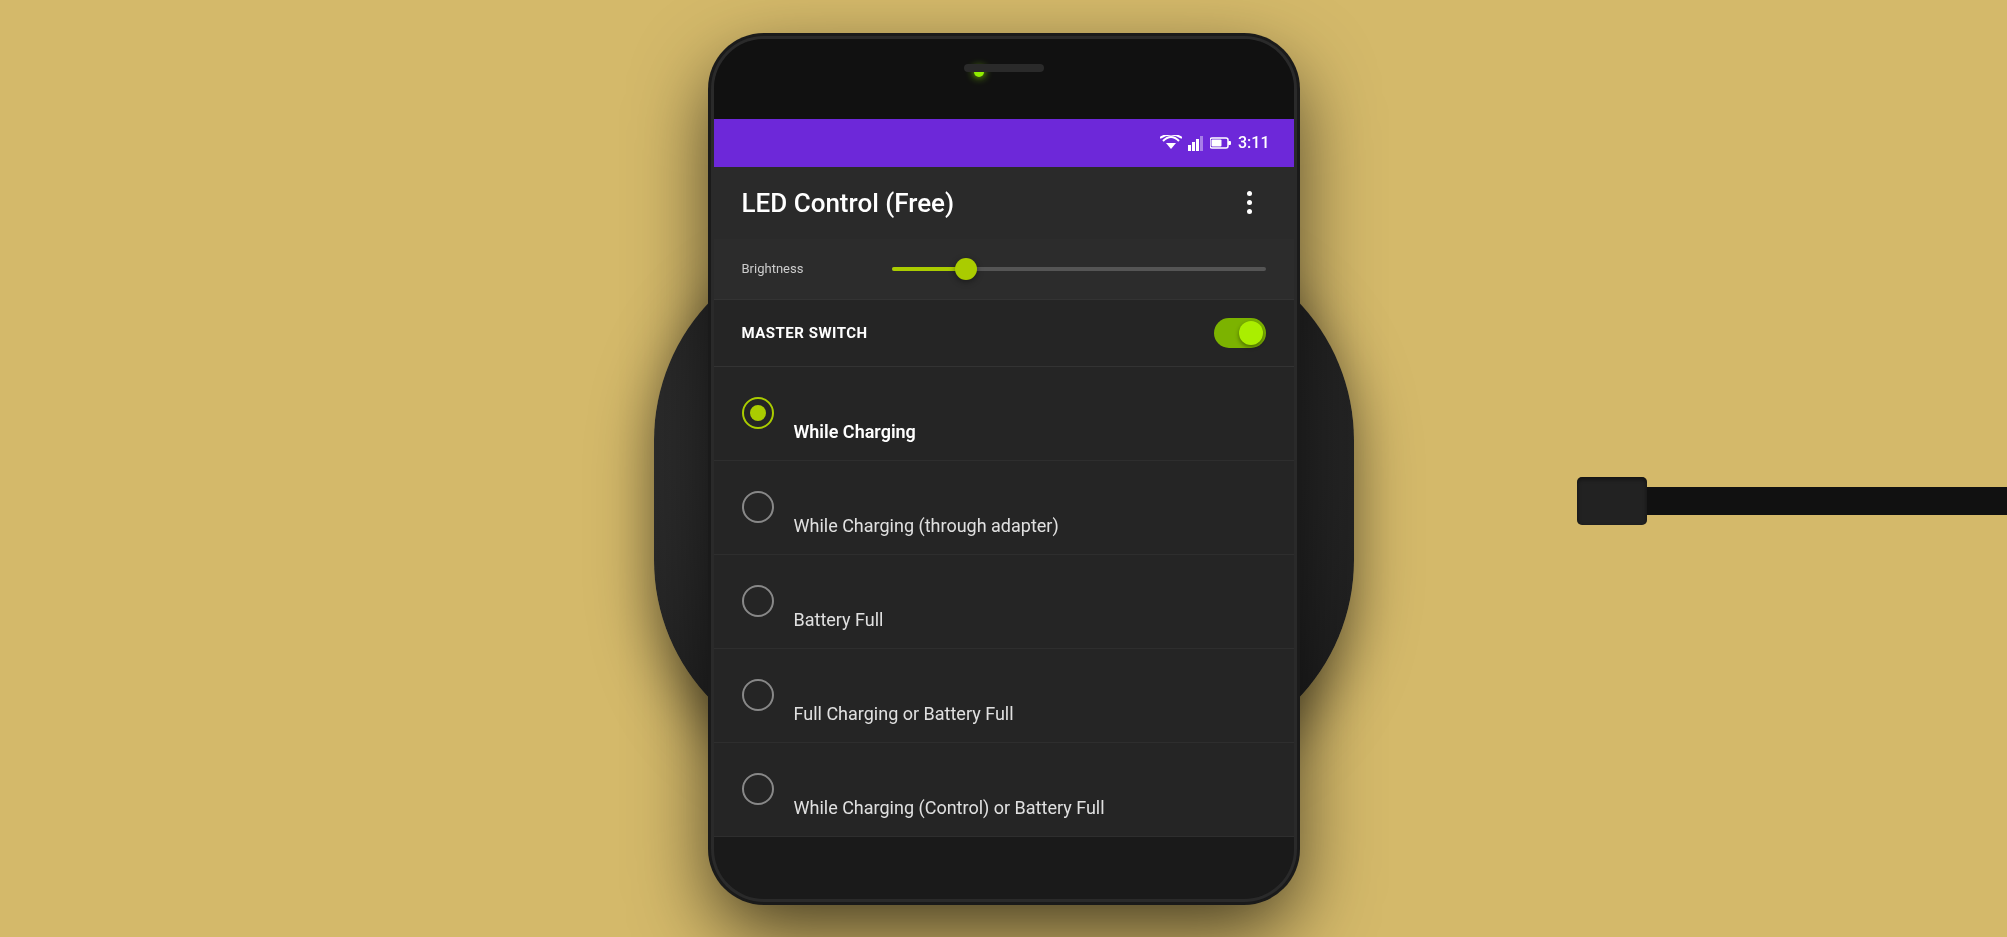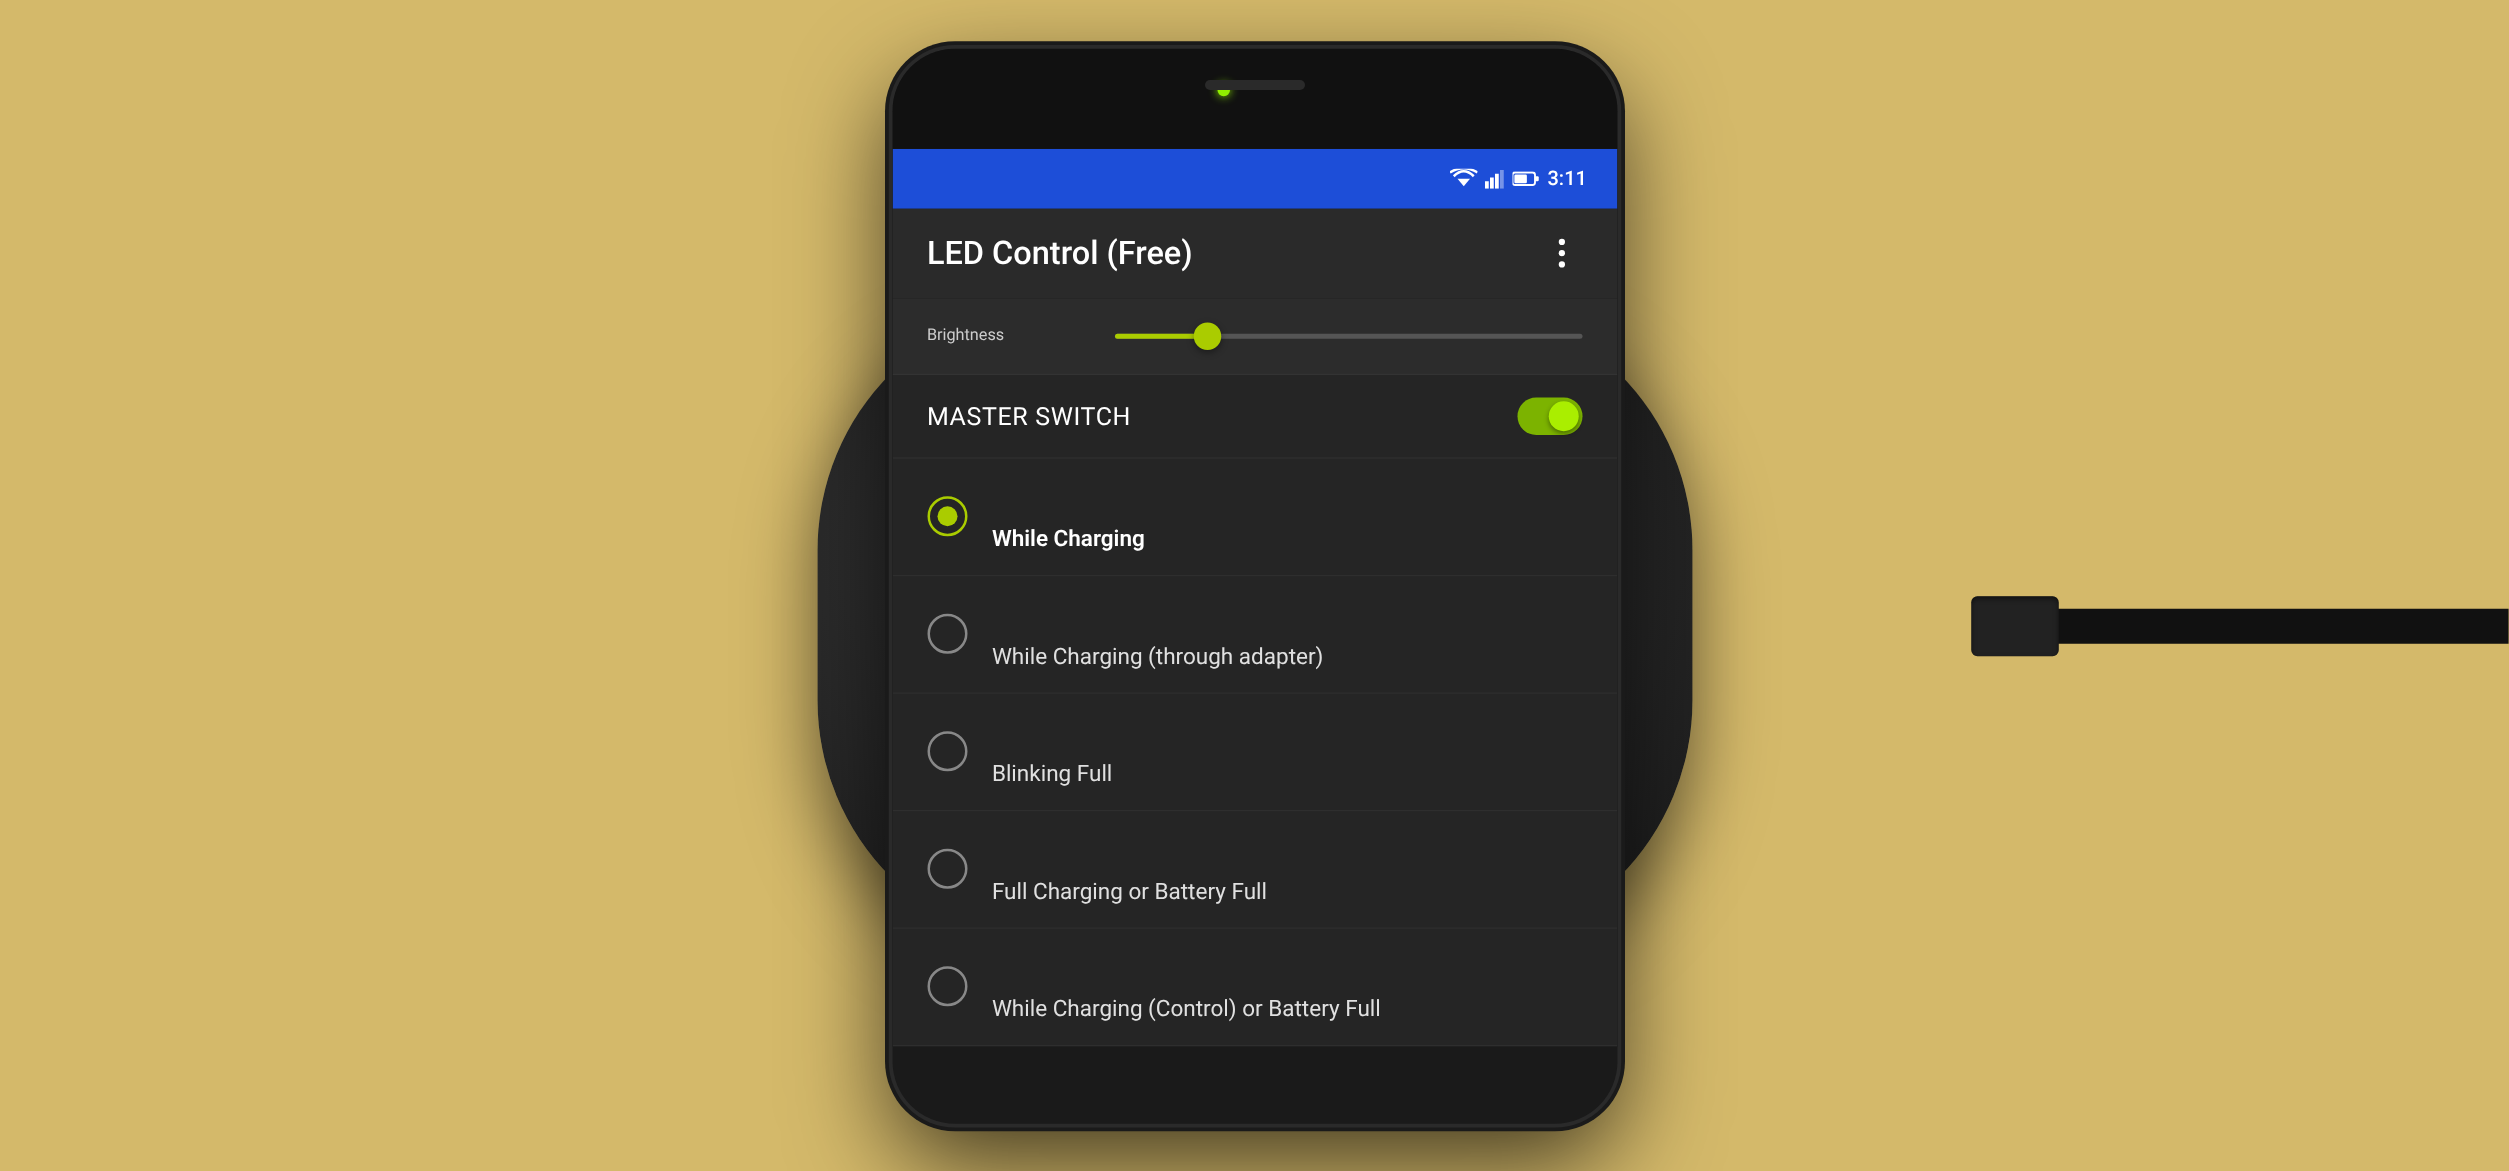--- a/index.html
+++ b/index.html
@@ -76,21 +76,21 @@
       top: 28px;
       left: 50%;
       transform: translateX(-30px);
       box-shadow: 0 0 8px #90ee00;
     }
 
     
     .status-bar {
       width: 100%;
       height: 48px;
-      background: #1d4ed8;
+      background: #6d28d9;
       display: flex;
       align-items: center;
       justify-content: flex-end;
       padding: 0 24px;
       gap: 8px;
     }
 
     .status-icons {
       display: flex;
       align-items: center;
@@ -196,22 +196,22 @@
       display: flex;
       align-items: center;
       justify-content: space-between;
       padding: 18px 28px;
       background: #252525;
       border-bottom: 1px solid #333;
     }
 
     .master-switch-label {
       color: #ffffff;
-      font-size: 20px;
-      font-weight: 400;
+      font-size: 15px;
+      font-weight: 700;
       letter-spacing: 0.5px;
     }
 
     
     .toggle-switch {
       width: 52px;
       height: 30px;
       background: #7cb300;
       border-radius: 15px;
       position: relative;
@@ -365,21 +365,21 @@
         <span class="radio-label selected">While Charging</span>
       </div>
 
       <div class="radio-item">
         <div class="radio-circle"></div>
         <span class="radio-label">While Charging (through adapter)</span>
       </div>
 
       <div class="radio-item">
         <div class="radio-circle"></div>
-        <span class="radio-label">Blinking Full</span>
+        <span class="radio-label">Battery Full</span>
       </div>
 
       <div class="radio-item">
         <div class="radio-circle"></div>
         <span class="radio-label">Full Charging or Battery Full</span>
       </div>
 
       <div class="radio-item">
         <div class="radio-circle"></div>
         <span class="radio-label">While Charging (Control) or Battery Full</span>

